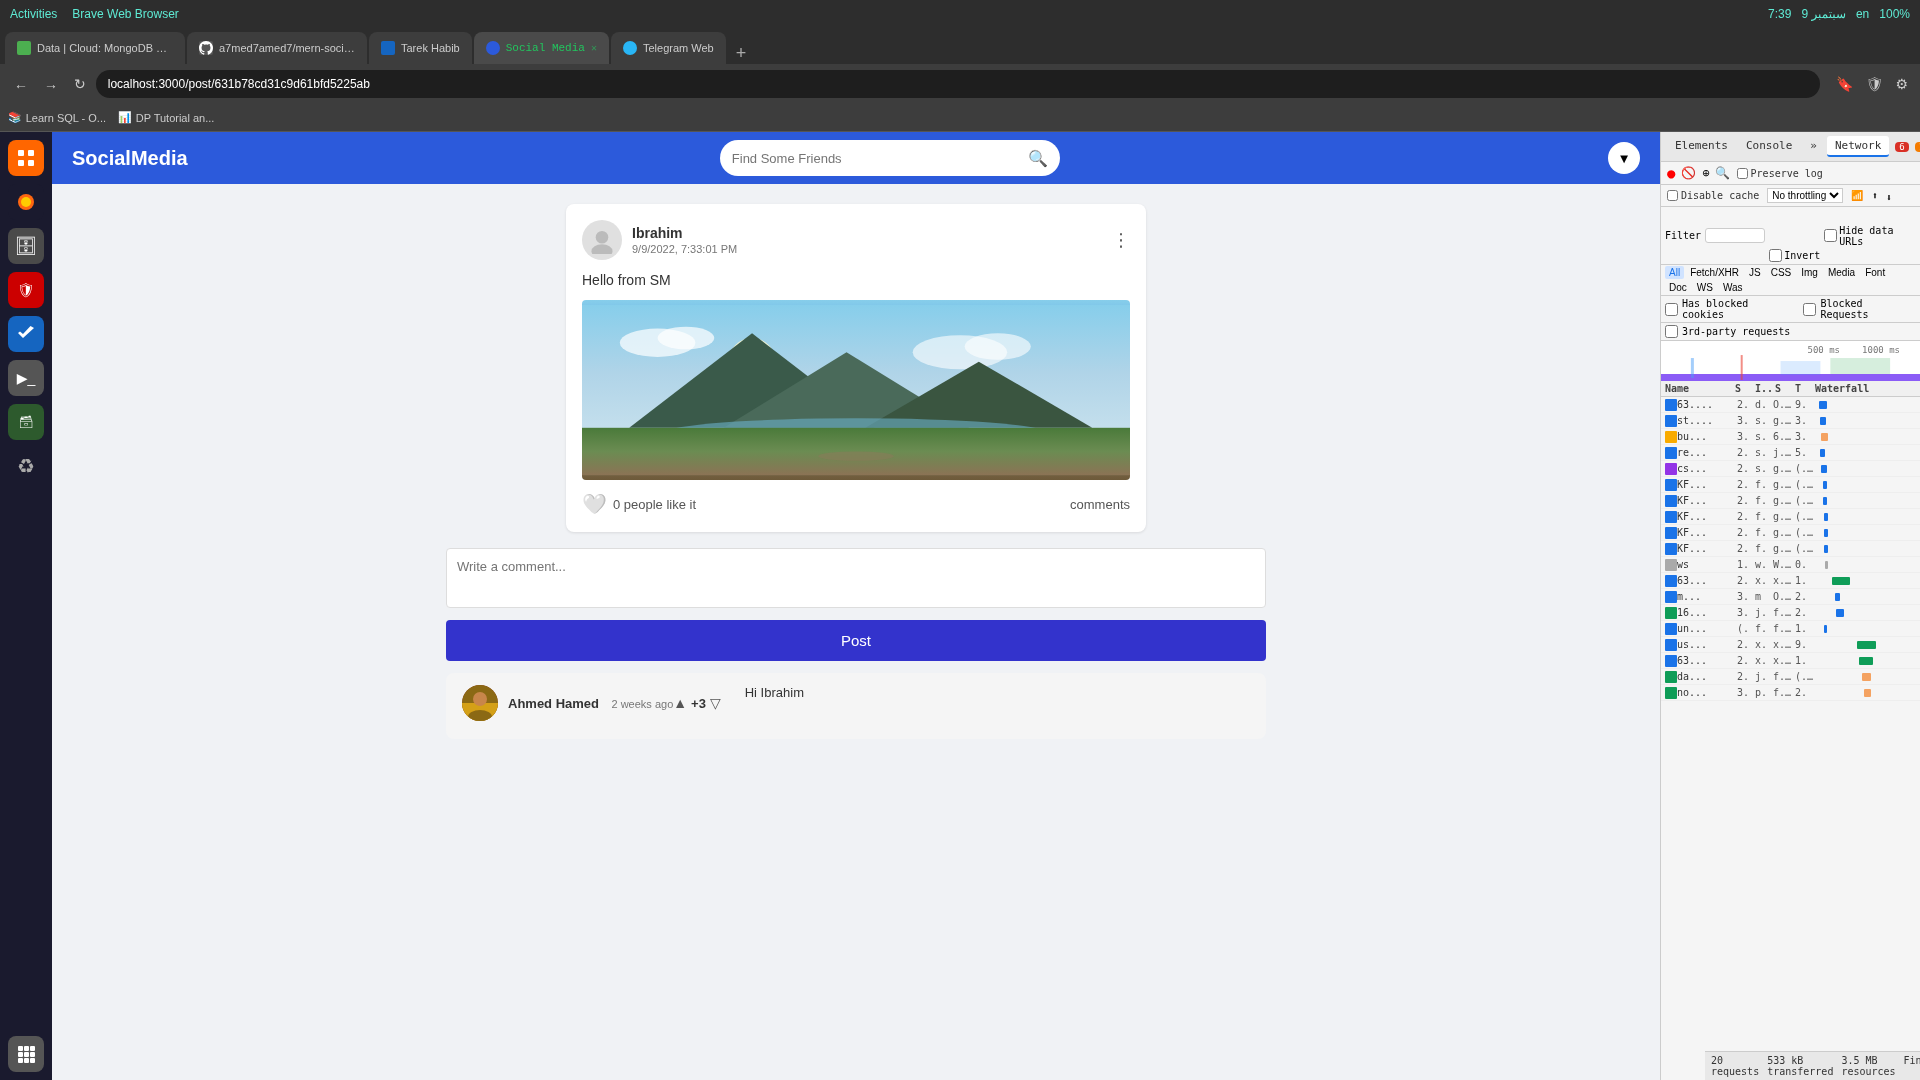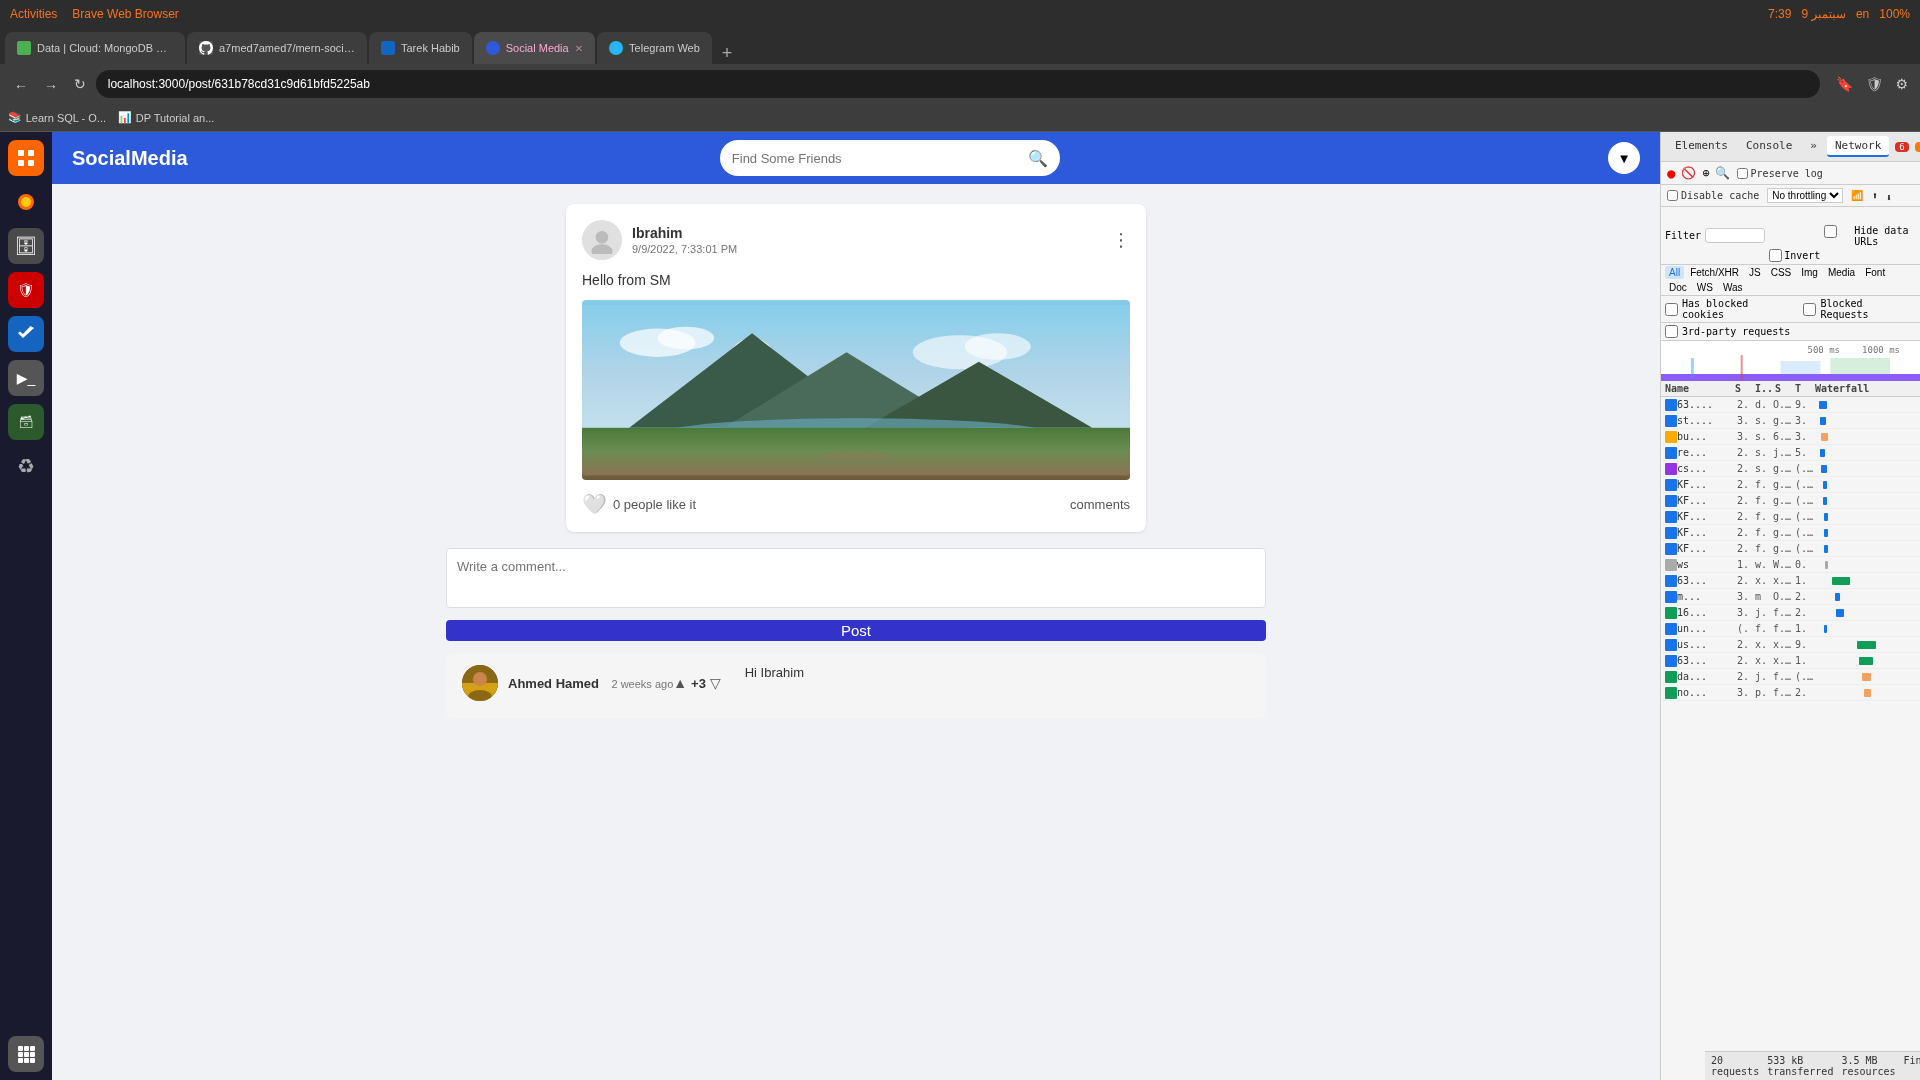--- a/index.html
+++ b/index.html
@@ -1,21 +1,21 @@
 <!DOCTYPE html>
 <html><head>
   <meta charset="utf-8">
   <style>
     * { margin: 0; padding: 0; box-sizing: border-box; }
     body { font-family: 'Segoe UI', Arial, sans-serif; background: #f0f2f5; width: 1920px; height: 1080px; overflow: hidden; display: flex; flex-direction: column; }
 
     
     .os-bar {
       background: #2d2d2d;
-      color: #f97316;
+      color: #5eead4;
       height: 28px;
       display: flex;
       align-items: center;
       padding: 0 10px;
       font-size: 12px;
       justify-content: space-between;
       flex-shrink: 0;
     }
     .os-bar-left { display: flex; align-items: center; gap: 15px; }
     .os-bar-right { display: flex; align-items: center; gap: 10px; }
@@ -41,21 +41,22 @@
       font-size: 12px;
       color: #ccc;
       cursor: pointer;
       max-width: 180px;
       height: 32px;
       background: #3d3d3d;
       margin-right: 2px;
     }
     .tab.active {
       background: #3d3d3d;
-      color: #f9a8d4;
+      color: #22c55e;
+      font-family: Liberation Mono, monospace;
     }
     .tab-favicon { width: 14px; height: 14px; border-radius: 2px; flex-shrink: 0; }
     .tab-label { overflow: hidden; white-space: nowrap; text-overflow: ellipsis; font-size: 11px; }
     .tab-close { margin-left: auto; opacity: 0.6; font-size: 10px; }
     .new-tab-btn { background: none; border: none; color: #aaa; font-size: 18px; cursor: pointer; padding: 0 8px; }
 
     .nav-bar {
       display: flex;
       align-items: center;
       height: 40px;
@@ -263,21 +264,21 @@
       height: 60px;
       font-family: inherit;
       outline: none;
     }
     .post-btn {
       width: 100%;
       background: #3333cc;
       color: #fff;
       border: none;
       border-radius: 4px;
-      padding: 2px;
+      padding: 12px;
       font-size: 15px;
       cursor: pointer;
       margin-top: 8px;
     }
 
     
     .comment-item {
       width: 820px;
       background: #f5f5f5;
       border-radius: 8px;
@@ -420,21 +421,21 @@
       font-size: 10px;
     }
     .filter-input {
       border: 1px solid #ccc;
       border-radius: 3px;
       padding: 1px 4px;
       font-size: 10px;
       width: 60px;
     }
     .invert-cb { display: flex; align-items: center; gap: 2px; margin-top: 40px; }
-    .hide-cb { display: flex; align-items: flex-start; gap: 17px; }
+    .hide-cb { display: flex; align-items: center; gap: 2px; }
 
     .filter-type-row {
       display: flex;
       align-items: center;
       background: #f5f5f5;
       border-bottom: 1px solid #ccc;
       padding: 1px 4px;
       gap: 2px;
       font-size: 10px;
       flex-wrap: wrap;

